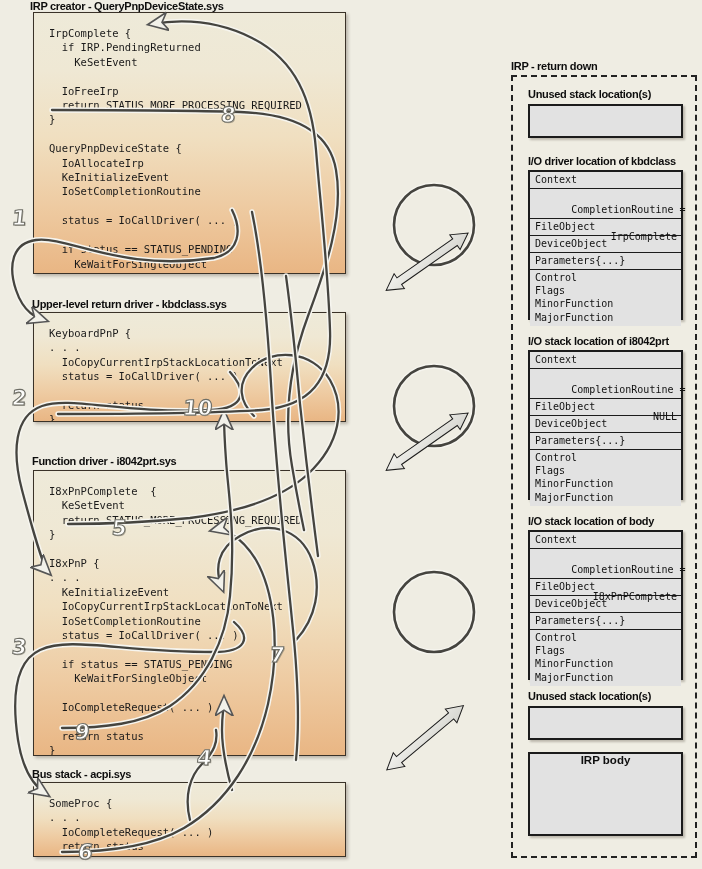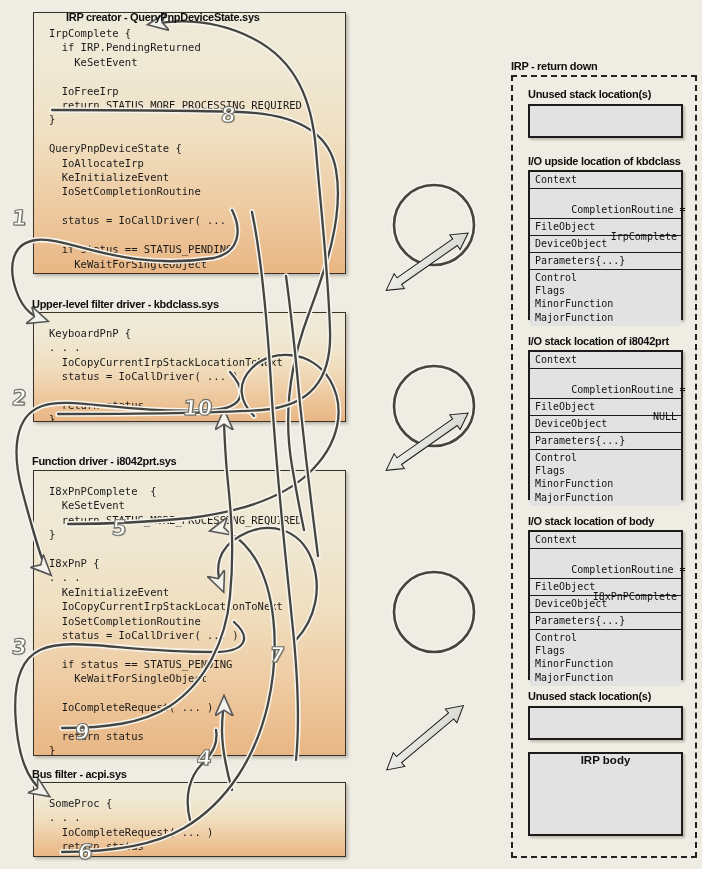--- a/index.html
+++ b/index.html
@@ -96,24 +96,24 @@
     line-height:1;
     white-space:nowrap;
     transform:skewX(-6deg);
   }
 </style>
 </head>
 <body>
 
 <div id="stage">
 
-  <div class="caption" style="left:30px;top:11px;margin-left:36px;">IRP creator - QueryPnpDeviceState.sys</div>
-  <div class="caption" style="left:32px;top:298px;">Upper-level filter driver - kbdclass.sys</div>
+  <div class="caption" style="left:30px;top:0px;">IRP creator - QueryPnpDeviceState.sys</div>
+  <div class="caption" style="left:32px;top:298px;">Upper-level return driver - kbdclass.sys</div>
   <div class="caption" style="left:32px;top:455px;">Function driver - i8042prt.sys</div>
-  <div class="caption" style="left:32px;top:768px;">Bus filter - acpi.sys</div>
+  <div class="caption" style="left:32px;top:768px;">Bus stack - acpi.sys</div>
 
   <div class="codebox" style="left:33px;top:12px;width:313px;height:262px;">
     <pre>IrpComplete {
   if IRP.PendingReturned
     KeSetEvent
 
   IoFreeIrp
   return STATUS_MORE_PROCESSING_REQUIRED
 }
 
@@ -168,21 +168,21 @@
   return status
 }</pre>
   </div>
 
   <div class="caption" style="left:511px;top:60px;">IRP - return down</div>
   <div class="irpwrap" style="left:511px;top:75px;width:186px;height:783px;"></div>
 
   <div class="stack-title" style="left:528px;top:88px;">Unused stack location(s)</div>
   <div class="stackbox emptybox" style="left:528px;top:104px;width:155px;height:34px;"></div>
 
-  <div class="stack-title" style="left:528px;top:155px;">I/O upside location of kbdclass</div>
+  <div class="stack-title" style="left:528px;top:155px;">I/O driver location of kbdclass</div>
   <div class="stackbox" style="left:528px;top:170px;width:155px;height:150px;">
     <div class="cell" style="height:17px;">Context</div>
     <div class="cell" style="height:30px;">
       <span>CompletionRoutine =</span>
       <span style="display:block;text-align:right;">IrpComplete</span>
     </div>
     <div class="cell" style="height:17px;">FileObject</div>
     <div class="cell" style="height:17px;">DeviceObject</div>
     <div class="cell" style="height:17px;">Parameters{...}</div>
     <div class="cell" style="height:56px;">Control

